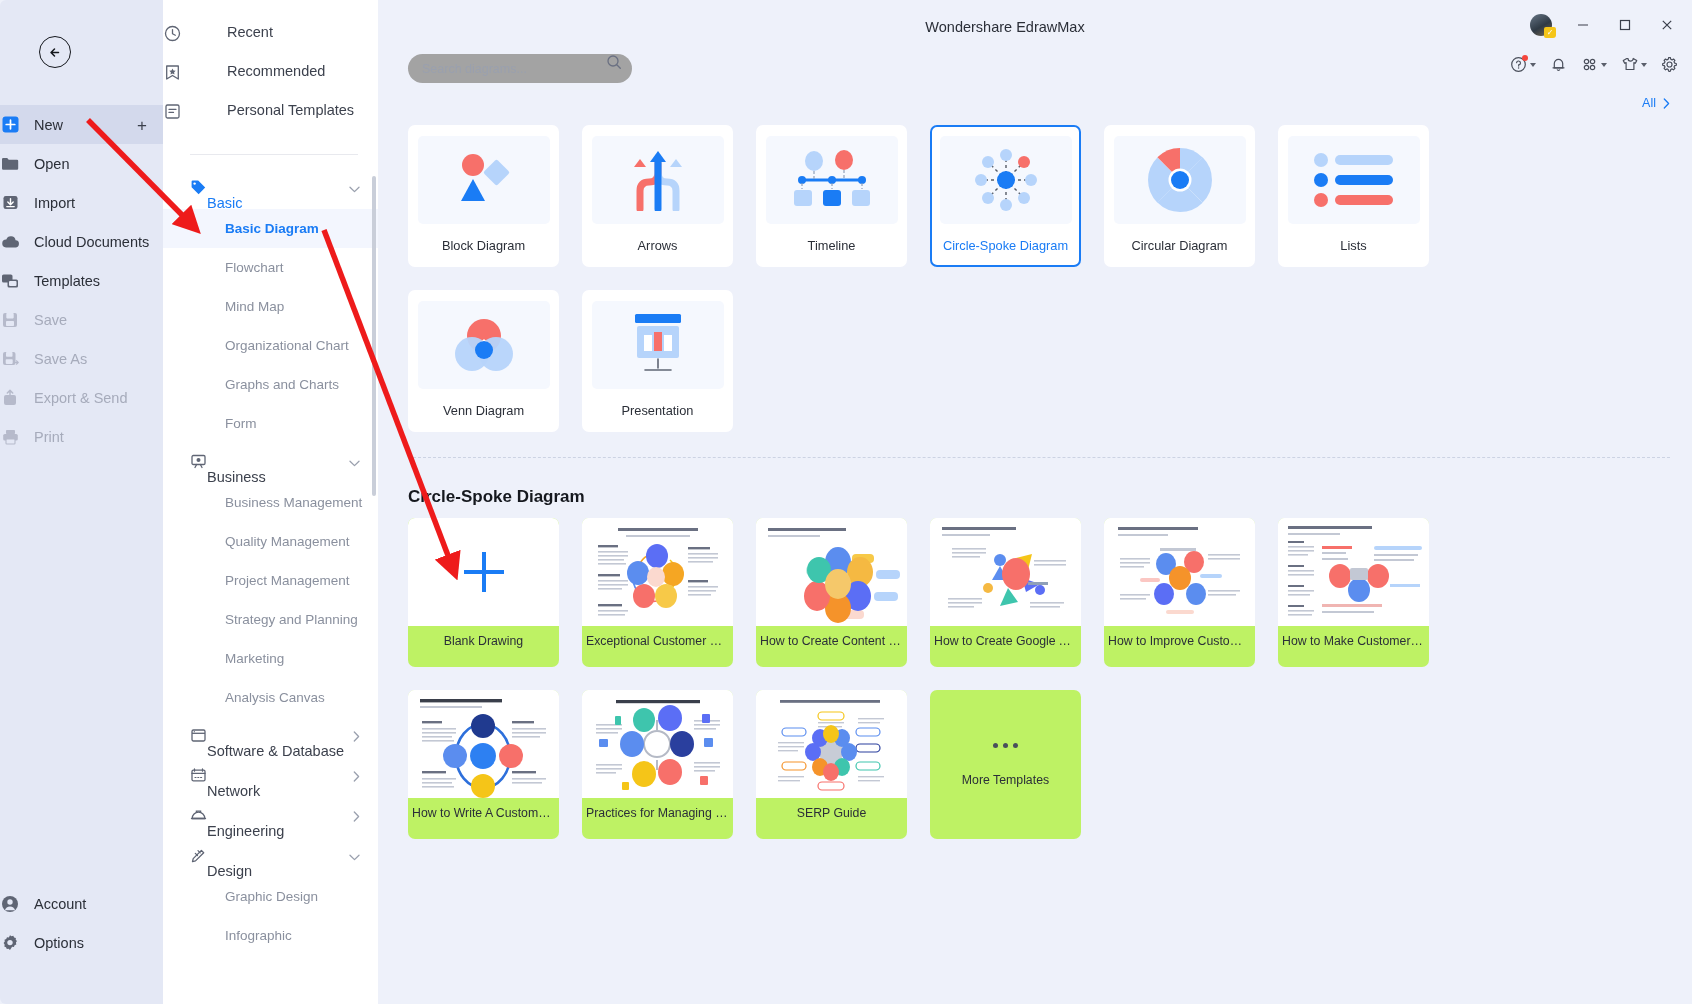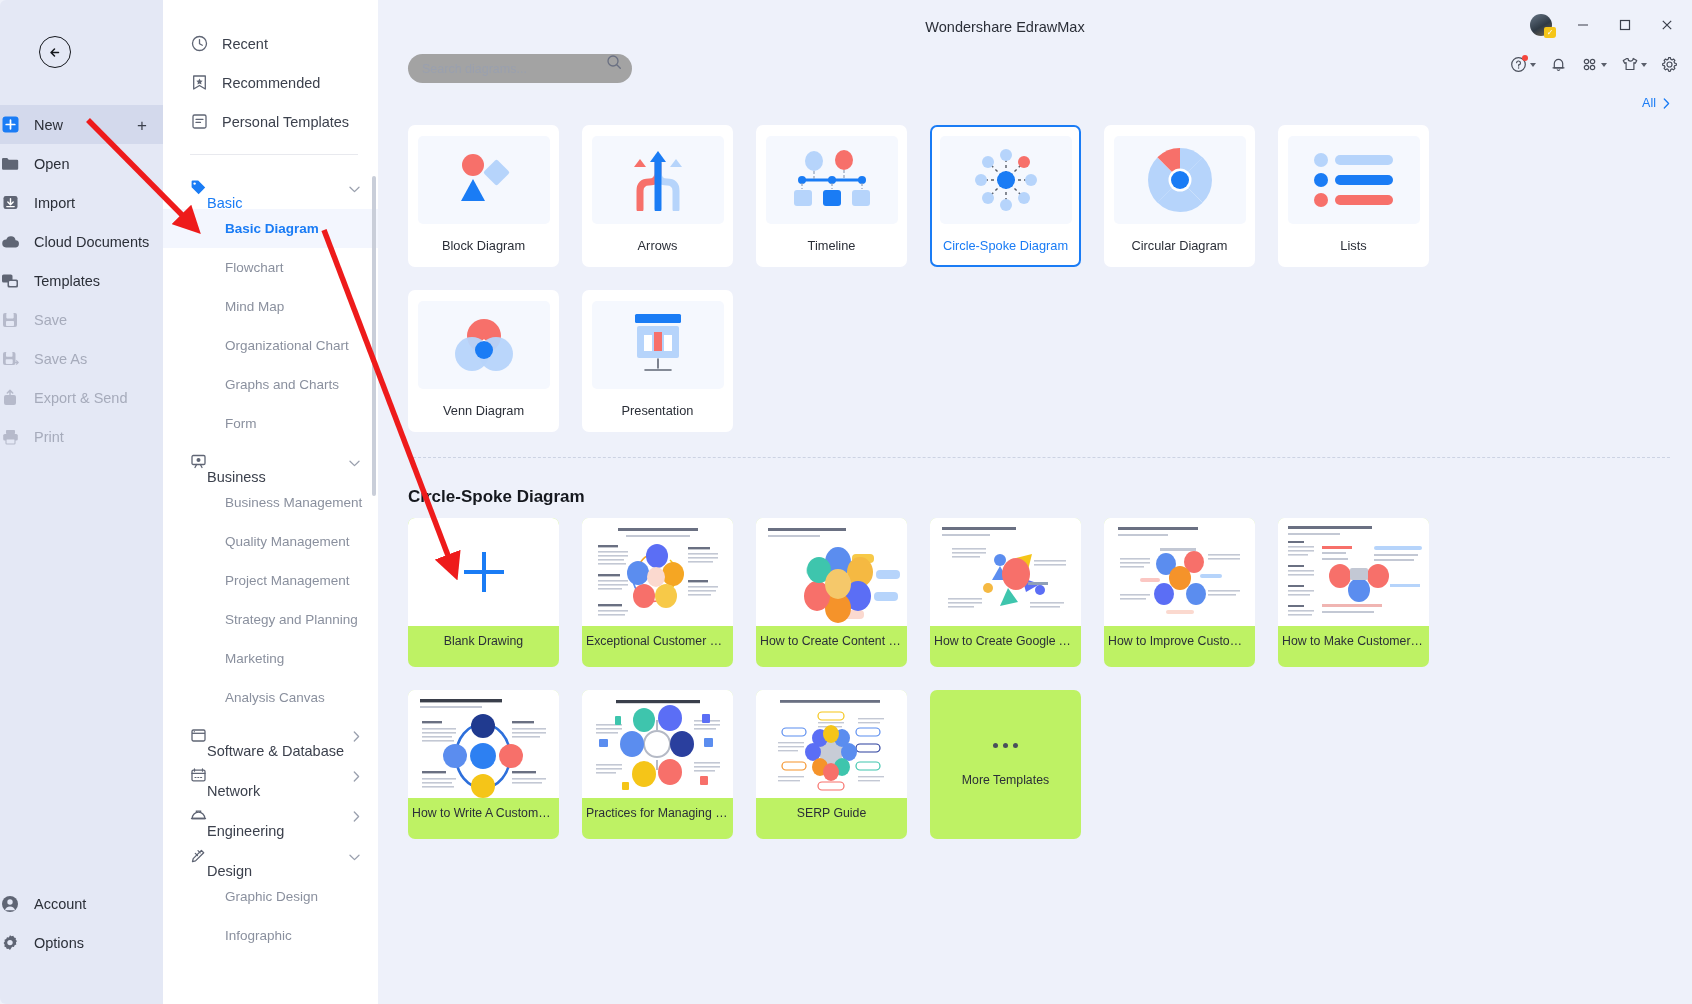--- a/index.html
+++ b/index.html
@@ -44,23 +44,23 @@
   }
   .rail-bottom { position: absolute; left: 0; bottom: 42px; width: 163px; }
 
   
   .cats {
     position: absolute; left: 163px; top: 0; width: 215px; height: 1004px;
     background: #ffffff;
   }
   .cat-top { padding-top: 24px; }
   .cat-row {
-    display: flex; align-items: center; height: 39px;
-    padding-left: 27px; padding-right: 16px; cursor: pointer;
-    font-size: 14.5px; color: #3c414d;
+    display: flex; height: 39px;
+    padding-right: 16px; cursor: pointer;
+    font-size: 14.5px; color: #3c414d; gap: 32px;
   }
   .cat-row .ic { width: 18px; height: 18px; margin-right: 14px; flex: none;
                  display: flex; align-items: center; justify-content: center; }
   .cat-sep { height: 1px; background: #e8e9ee; margin: 13px 20px 14px 27px; }
   .cat-group {
     display: flex; align-items: center; height: 40px;
     padding-left: 27px; padding-right: 18px; cursor: pointer;
     font-size: 14.5px; color: #3c414d;
   }
   .cat-group.sel { color: #1a7cf5; }

